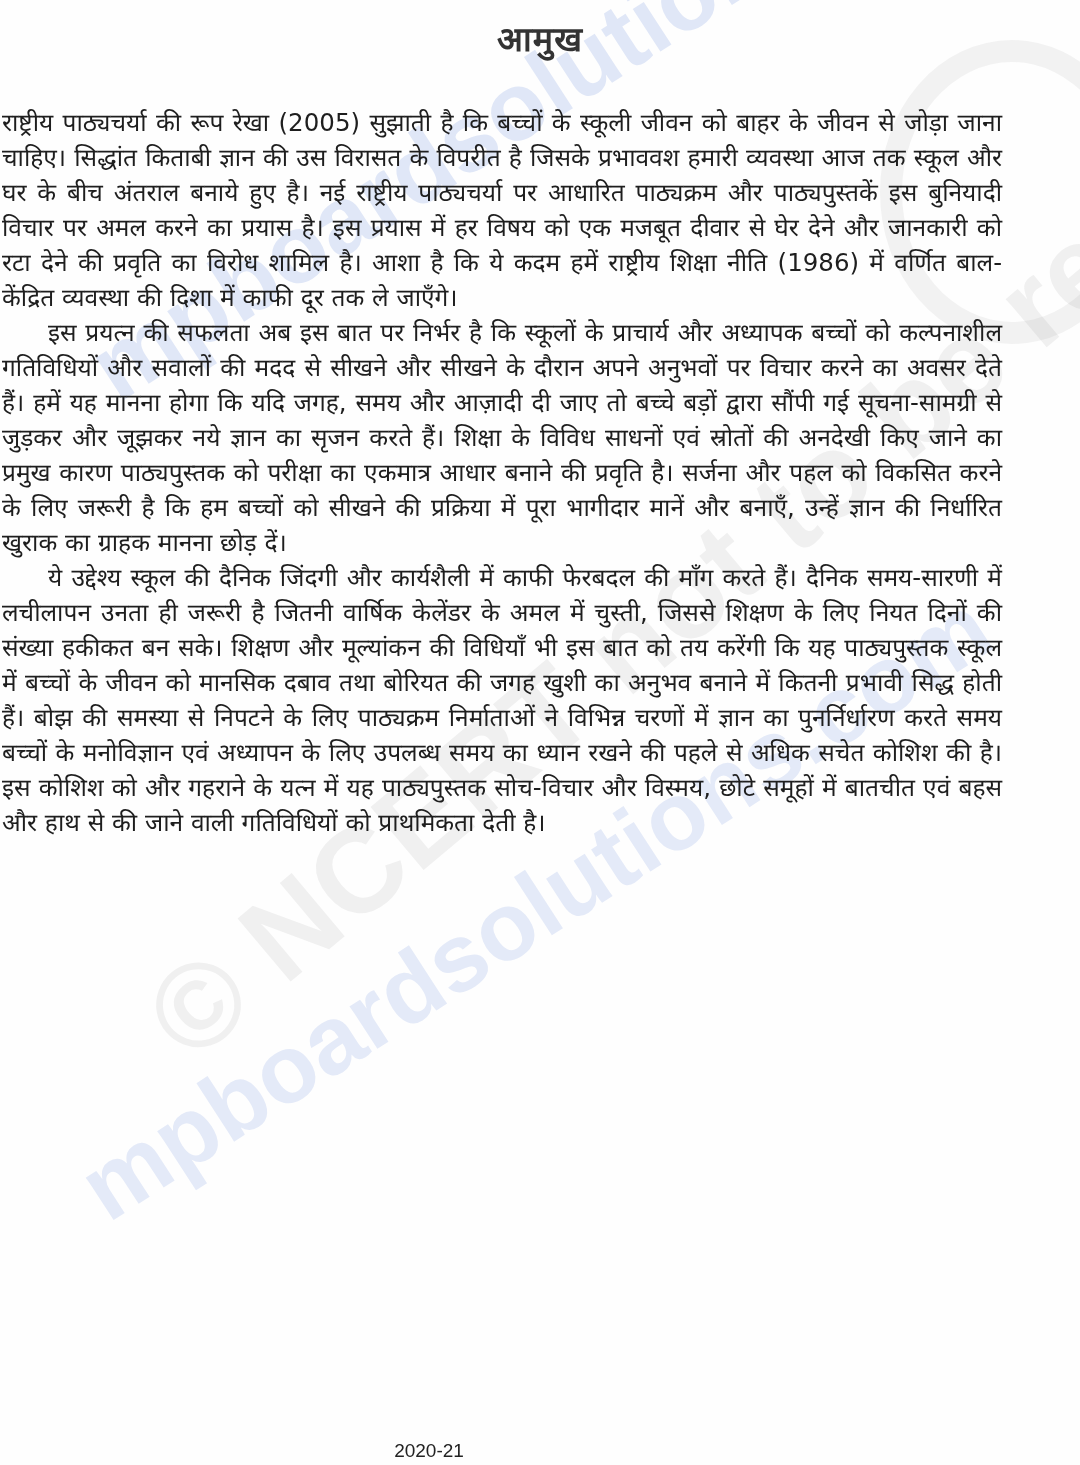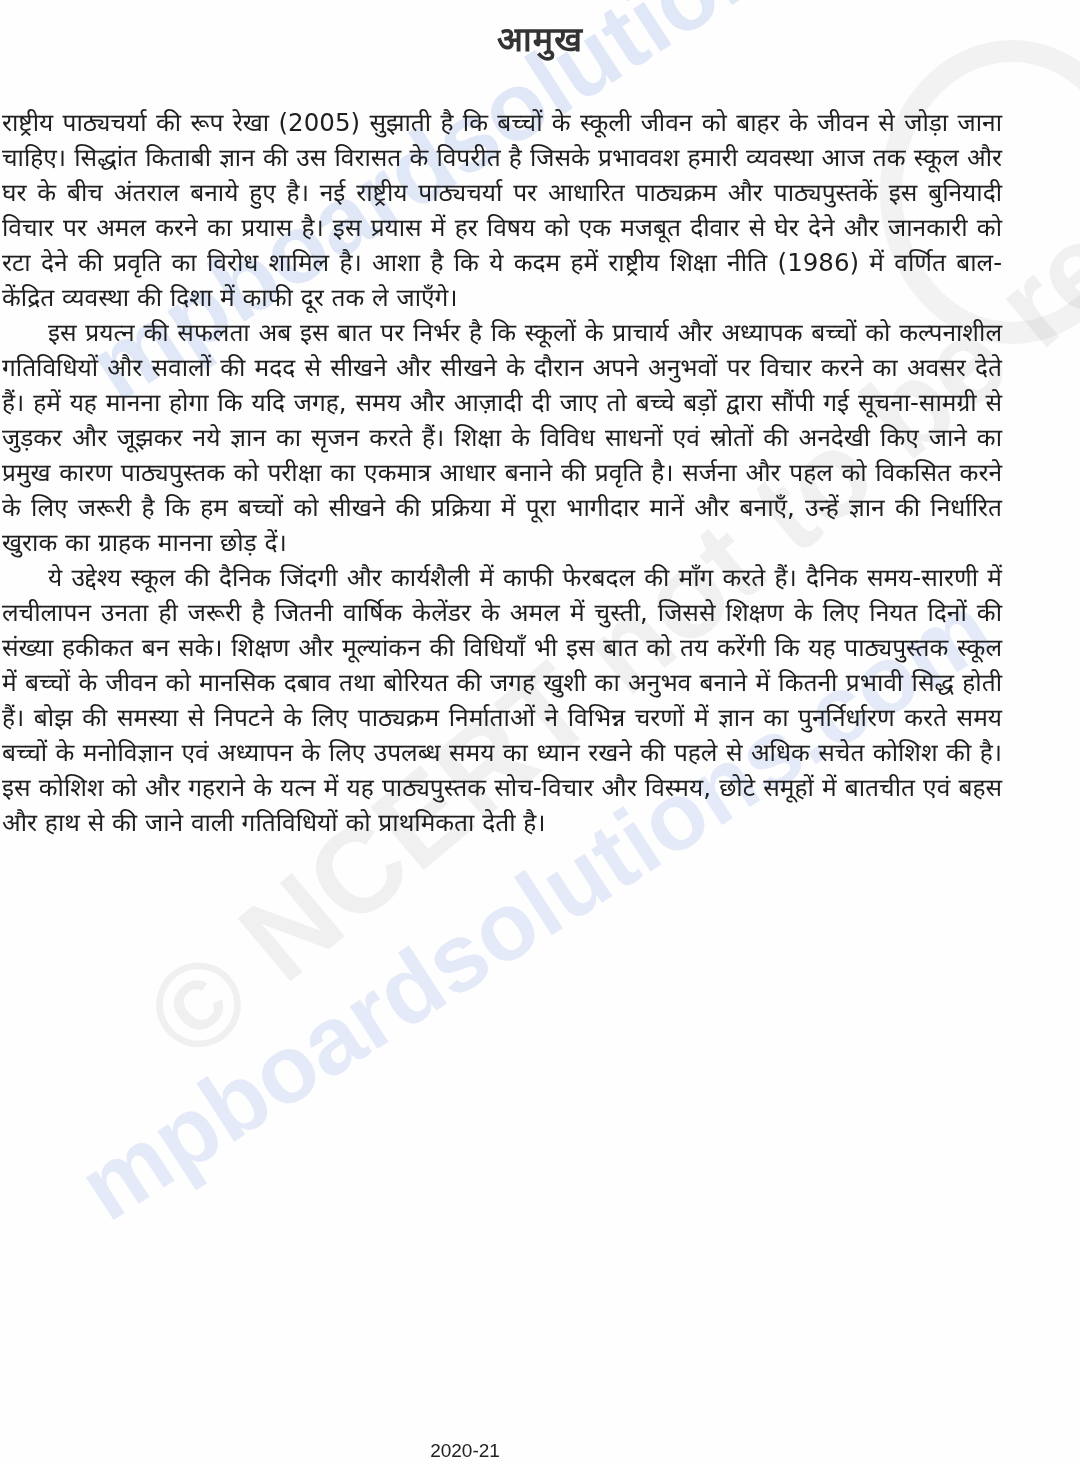--- a/index.html
+++ b/index.html
@@ -54,21 +54,20 @@
     }
     .footer {
       position: absolute;
       top: 1440px;
       left: 0;
       width: 858px;
       text-align: center;
       font-family: "Liberation Sans", sans-serif;
       font-size: 19px;
       color: #222;
-      padding-left: 36px;
     }
     .watermark {
       position: absolute;
       pointer-events: none;
       white-space: nowrap;
       font-family: "Liberation Sans", sans-serif;
       font-weight: bold;
     }
     .wm-blue-1 {
       top: 330px;

